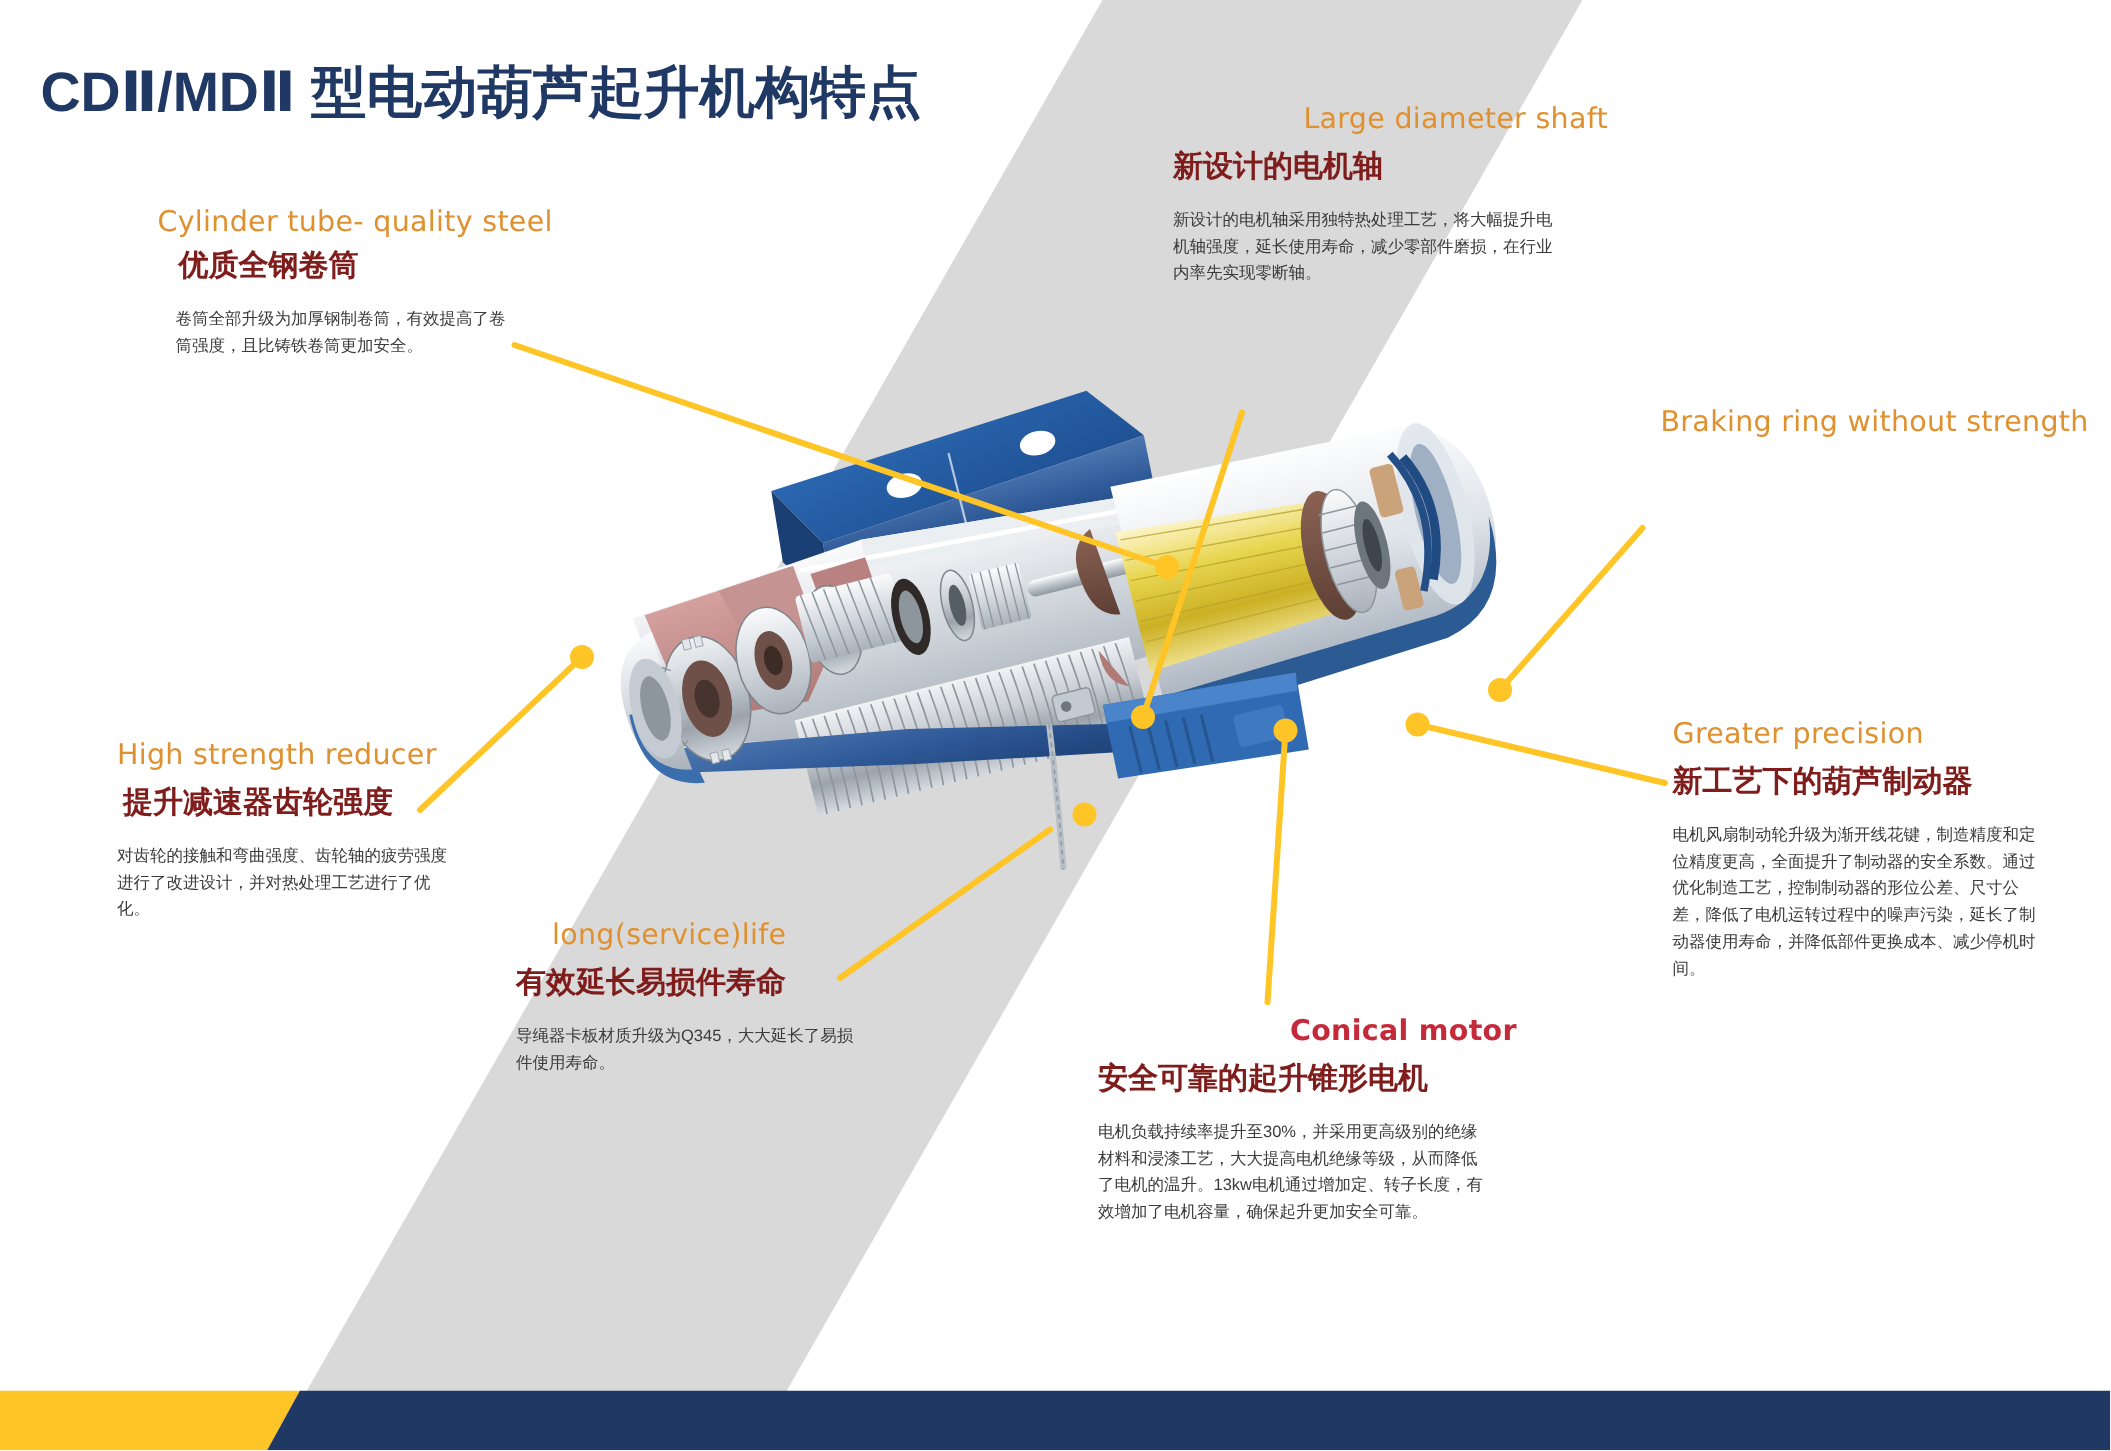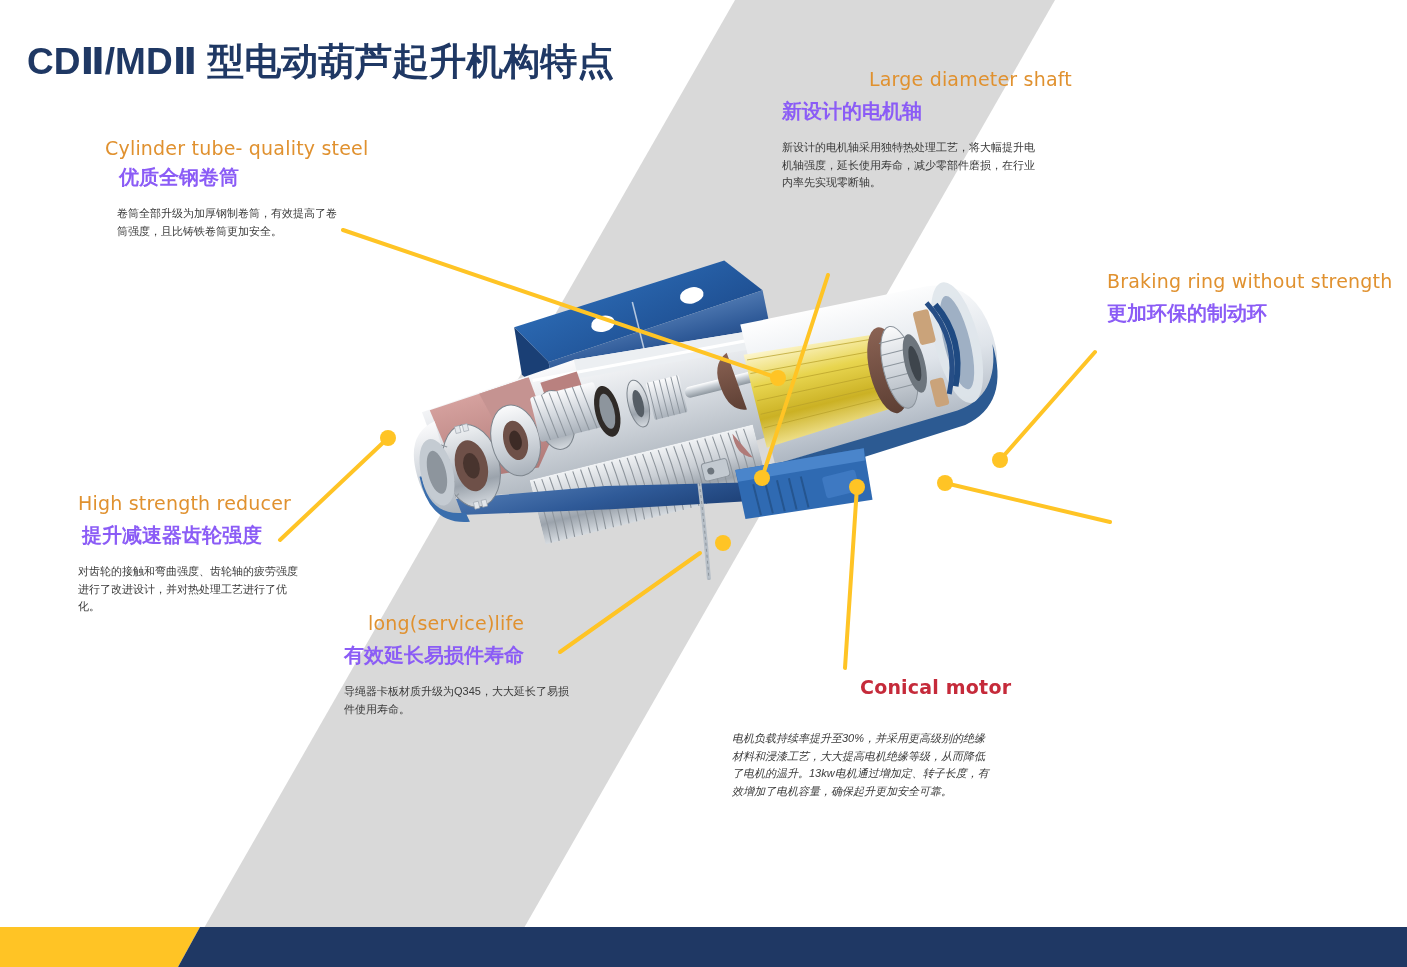--- a/index.html
+++ b/index.html
@@ -39,21 +39,21 @@
     color:#E0912F;
     font-weight:500;
     letter-spacing:.2px;
     white-space:nowrap;
     line-height:1.25;
     font-family:"DejaVu Sans",sans-serif;
   }
   .en.crimson{color:#C52A3A;}
   .cn-head{
     font-size:20px;
-    color:#8b5cf6;
+    color:#7f1d1d;
     font-weight:bold;
     white-space:nowrap;
     line-height:1.4;
     margin-top:2px;
   }
   .body{
     font-size:11px;
     color:#3b3b3b;
     line-height:1.62;
     margin-top:10px;
@@ -352,39 +352,44 @@
   </div>
 
   <div class="callout" style="left:782px;top:68px;width:290px;">
     <div class="en align-right">Large diameter shaft</div>
     <div class="cn-head" style="margin-top:5px;">新设计的电机轴</div>
     <div class="body" style="width:262px;margin-top:14px;">新设计的电机轴采用独特热处理工艺，将大幅提升电机轴强度，延长使用寿命，减少零部件磨损，在行业内率先实现零断轴。</div>
   </div>
 
   <div class="callout" style="left:1107px;top:270px;width:290px;">
     <div class="en">Braking ring without strength</div>
-    <div class="cn-head" style="margin-top:5px;">更加环保的制动环</div>
-  </div>
-
+  </div>
+
+  <div class="callout" style="left:1115px;top:478px;width:292px;">
+    <div class="en">Greater precision</div>
+    <div class="cn-head" style="margin-top:5px;">新工艺下的葫芦制动器</div>
+    <div class="body" style="width:248px;margin-top:14px;">电机风扇制动轮升级为渐开线花键，制造精度和定位精度更高，全面提升了制动器的安全系数。通过优化制造工艺，控制制动器的形位公差、尺寸公差，降低了电机运转过程中的噪声污染，延长了制动器使用寿命，并降低部件更换成本、减少停机时间。</div>
+  </div>
 
   <div class="callout" style="left:78px;top:492px;width:262px;">
     <div class="en">High strength reducer</div>
     <div class="cn-head" style="margin-left:4px;margin-top:5px;">提升减速器齿轮强度</div>
     <div class="body" style="width:228px;margin-top:14px;">对齿轮的接触和弯曲强度、齿轮轴的疲劳强度进行了改进设计，并对热处理工艺进行了优化。</div>
   </div>
 
   <div class="callout" style="left:340px;top:612px;width:250px;">
     <div class="en" style="margin-left:28px;">long(service)life</div>
     <div class="cn-head" style="margin-left:4px;margin-top:5px;">有效延长易损件寿命</div>
     <div class="body" style="width:226px;margin-top:14px;margin-left:4px;">导绳器卡板材质升级为Q345，大大延长了易损件使用寿命。</div>
   </div>
 
   <div class="callout" style="left:732px;top:676px;width:268px;">
     <div class="en crimson" style="margin-left:128px;font-weight:bold;">Conical motor</div>
-    <div class="body" style="width:258px;margin-top:30px;font-style:italic;">电机负载持续率提升至30%，并采用更高级别的绝缘材料和浸漆工艺，大大提高电机绝缘等级，从而降低了电机的温升。13kw电机通过增加定、转子长度，有效增加了电机容量，确保起升更加安全可靠。</div>
+    <div class="cn-head" style="margin-top:5px;">安全可靠的起升锥形电机</div>
+    <div class="body" style="width:258px;margin-top:14px;">电机负载持续率提升至30%，并采用更高级别的绝缘材料和浸漆工艺，大大提高电机绝缘等级，从而降低了电机的温升。13kw电机通过增加定、转子长度，有效增加了电机容量，确保起升更加安全可靠。</div>
   </div>
 
   <svg class="bottombar" viewBox="0 0 1407 40" preserveAspectRatio="none">
     <polygon points="0,0 200,0 178,40 0,40" fill="#FFC425"></polygon>
     <polygon points="200,0 1407,0 1407,40 178,40" fill="#1F3864"></polygon>
   </svg>
 
 </div>
 
 </body></html>

